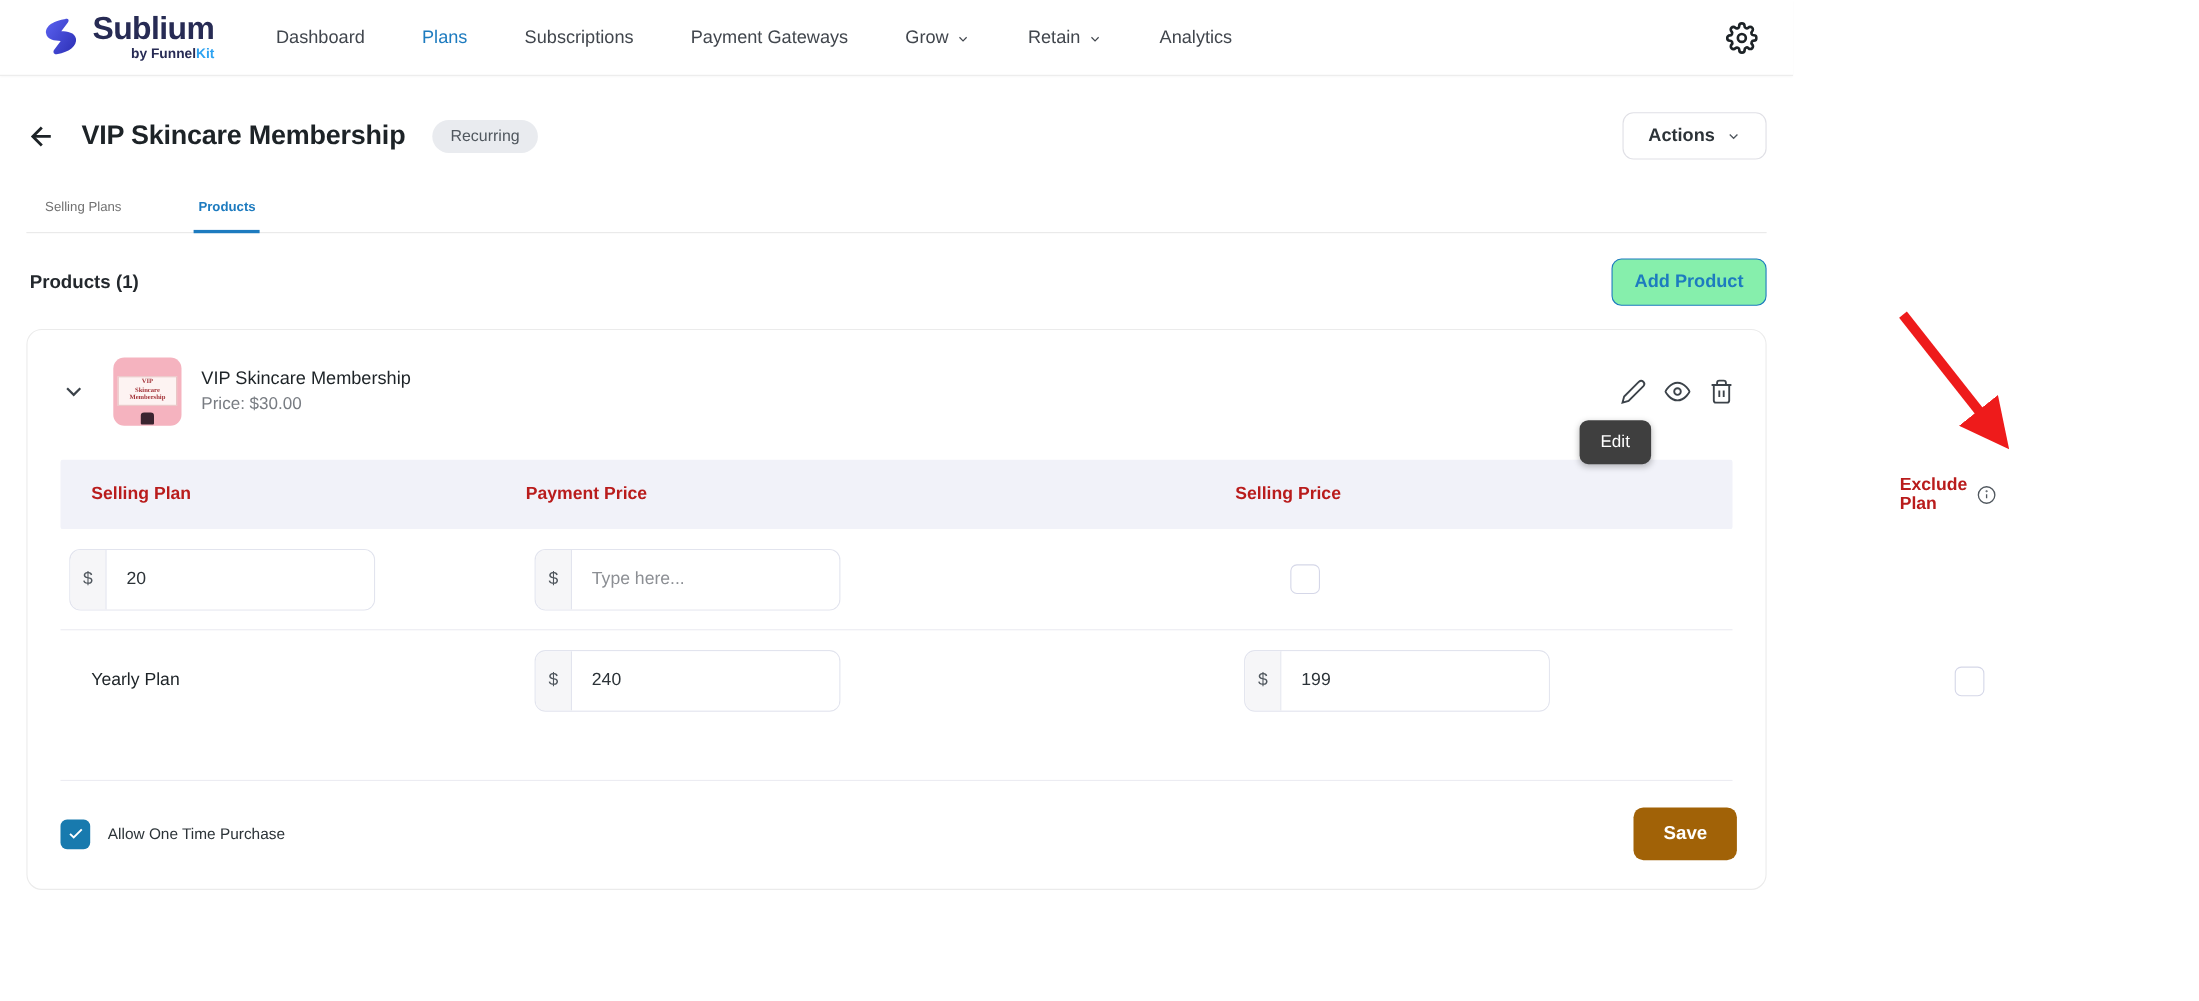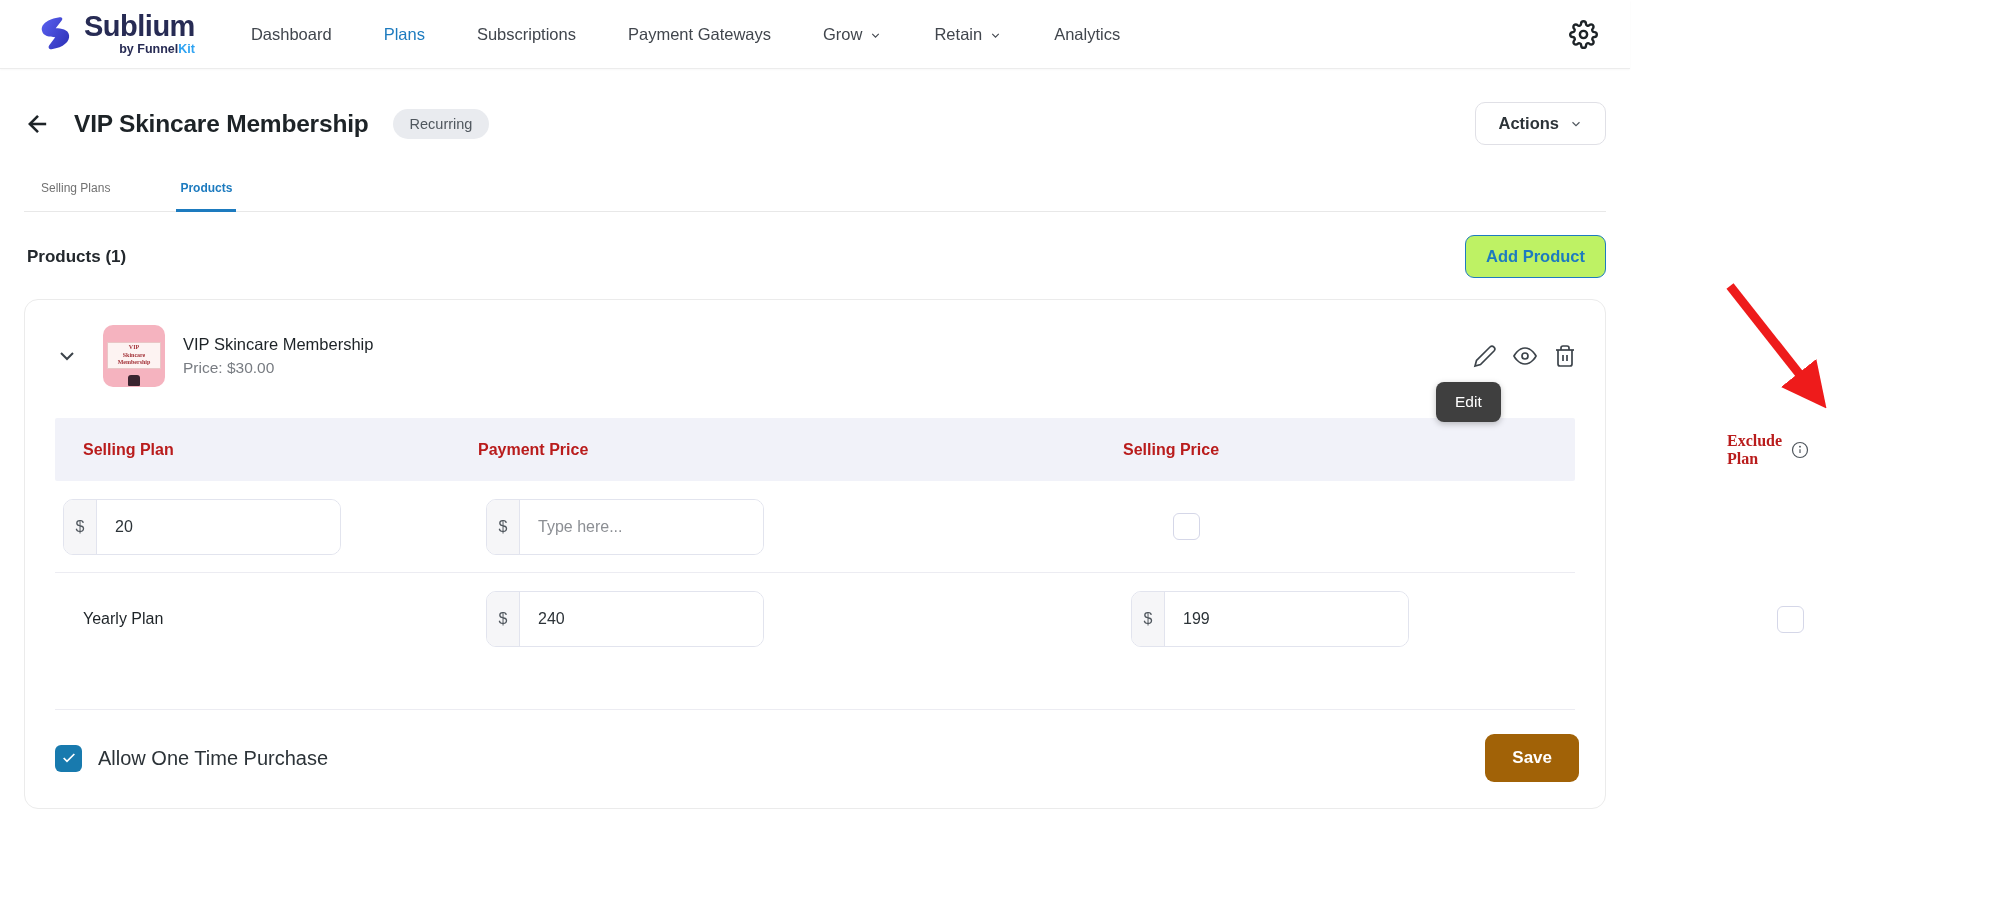--- a/index.html
+++ b/index.html
@@ -32,21 +32,21 @@
   .actions-btn svg { width:14px; height:14px; stroke:#50575e; stroke-width:2; fill:none; }
 
   
   .tabs { display:flex; gap:62px; margin-top:26px; border-bottom:1px solid #e8e8e8; padding-left:13px; }
   .tab { font-size:12px; color:#717171; font-weight:500; padding:10px 4px 14px; cursor:pointer; }
   .tab.active { color:#1d7bbf; font-weight:600; border-bottom:3px solid #1d7bbf; margin-bottom:-1px; }
 
   
   .products-bar { display:flex; align-items:center; margin-top:23px; }
   .products-heading { font-size:17px; font-weight:600; color:#23282d; padding-left:3px; }
-  .add-product-btn { margin-left:auto; background:#bef264; border:1.5px solid #1d7bbf; color:#1d7bbf; font-size:16.5px; font-weight:600; border-radius:9px; padding:11px 20px; cursor:pointer; }
+  .add-product-btn { margin-left:auto; background:#86efac; border:1.5px solid #1d7bbf; color:#1d7bbf; font-size:16.5px; font-weight:600; border-radius:9px; padding:11px 20px; cursor:pointer; }
 
   
   .card { margin-top:21px; border:1px solid #ebebeb; border-radius:14px; background:#fff; padding-bottom:0; }
   .prod-row { display:flex; align-items:center; padding:25px 28px 25px 30px; }
   .prod-chevron { display:flex; cursor:pointer; margin-right:24px; }
   .prod-chevron svg { width:24px; height:24px; stroke:#3c434a; stroke-width:2; fill:none; }
   .thumb { width:62px; height:62px; border-radius:10px; background:#f5b3bf; position:relative; overflow:hidden; flex:0 0 auto; }
   .thumb-band { position:absolute; left:6%; right:6%; top:27%; height:44%; background:#fdf3f2; border:1px solid #e9c6c6; display:flex; flex-direction:column; align-items:center; justify-content:center; line-height:1.25; }
   .thumb-band span { font-size:6px; font-weight:bold; color:#a4343a; font-family:"Liberation Serif", serif; }
   .thumb-blob { position:absolute; bottom:1px; left:50%; transform:translateX(-50%); width:12px; height:11px; background:#3a2430; border-radius:3px 3px 1px 1px; }
@@ -56,38 +56,38 @@
   .prod-icons { margin-left:auto; display:flex; align-items:center; gap:16px; position:relative; }
   .icon-btn { cursor:pointer; display:flex; }
   .icon-btn svg { width:24px; height:24px; stroke:#3c434a; stroke-width:1.7; fill:none; }
   .tooltip { position:absolute; top:38px; left:-37px; background:#3f3f3f; color:#fff; font-size:15.5px; border-radius:8px; padding:11px 19px; box-shadow:0 2px 6px rgba(0,0,0,.25); }
 
   
   .plan-table { margin:6px 30px 0; }
   .t-head { display:grid; grid-template-columns:423px 645px 604px 1fr; background:#f1f2f9; height:63px; align-items:center; border-radius:2px; }
   .t-head .th { font-size:16px; font-weight:600; color:#b91c1c; }
   .th-plan { padding-left:28px; }
-  .th-exclude { display:flex; align-items:center; justify-content:flex-end; gap:9px; padding-right:16px;font-family:Liberation Serif, serif; }
+  .th-exclude { display:flex; align-items:center; justify-content:flex-end; gap:9px; padding-right:16px; }
   .info-ic svg { width:18px; height:18px; stroke:#50575e; stroke-width:1.6; fill:none; display:block; }
   .t-row { display:grid; grid-template-columns:423px 645px 604px 1fr; align-items:center; height:92px; border-bottom:1px solid #ececf2; }
   .t-row:last-child { border-bottom:none; }
   .td-plan { font-size:16px; color:#1d2327; padding-left:28px; }
   .price-group { display:flex; width:278px; height:56px; border:1px solid #e2e4ee; border-radius:10px; overflow:hidden; background:#fff; margin-left:8px; }
   .price-prefix { width:48px; background:#f6f6f8; border-right:1px solid #e2e4ee; display:flex; align-items:center; justify-content:center; font-size:16px; color:#50575e; }
   .price-input { border:none; outline:none; flex:1; padding:0 18px; font-size:16px; color:#2c3338; font-family:"Liberation Sans", sans-serif; background:#fff; }
   .price-input::placeholder { color:#8c8f94; }
   .cb { width:27px; height:27px; border:1.5px solid #d5d7e8; border-radius:6px; background:#fff; cursor:pointer; }
   .td-exclude { display:flex; }
   .td-exclude .cb { margin-left:50px; }
 
   
   .card-footer { margin:44px 30px 0; border-top:1px solid #ececf2; display:flex; align-items:center; padding:24px 0 26px; }
   .cb-checked { width:27px; height:27px; border-radius:6px; background:#187aae; display:flex; align-items:center; justify-content:center; cursor:pointer; flex:0 0 auto; }
   .cb-checked svg { width:16px; height:16px; stroke:#fff; stroke-width:2.6; fill:none; }
-  .footer-label { margin-left:16px; font-size:20px; color:#2c3338; }
+  .footer-label { margin-left:16px; font-size:14px; color:#2c3338; }
   .save-btn { margin-left:auto; margin-right:-4px; background:#a16207; color:#fff; font-size:17px; font-weight:600; border:none; border-radius:9px; padding:14px 27px; cursor:pointer; }
 
   
   .anno-arrow { position:absolute; left:1700px; top:272px; width:150px; height:145px; pointer-events:none; z-index:5; }
 </style>
 </head>
 <body>
 
 <div class="page">
 

